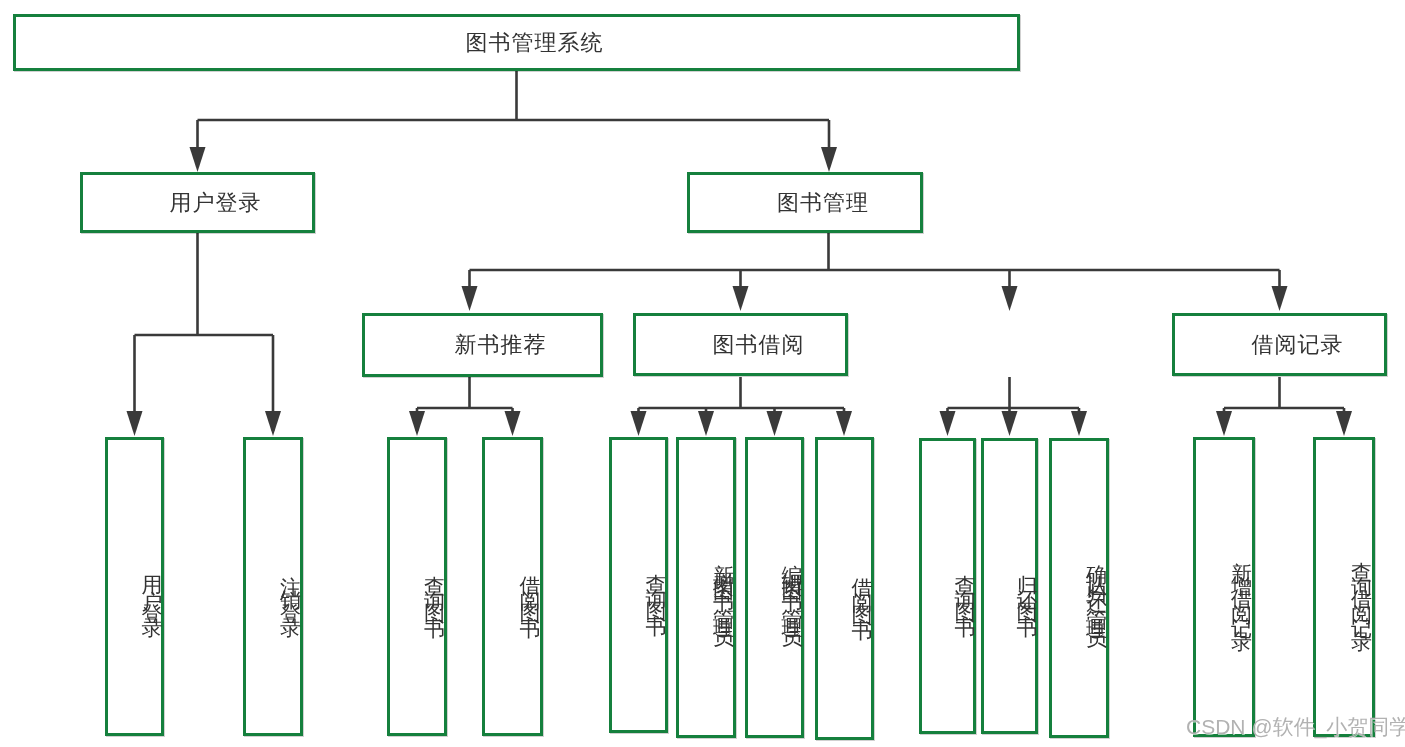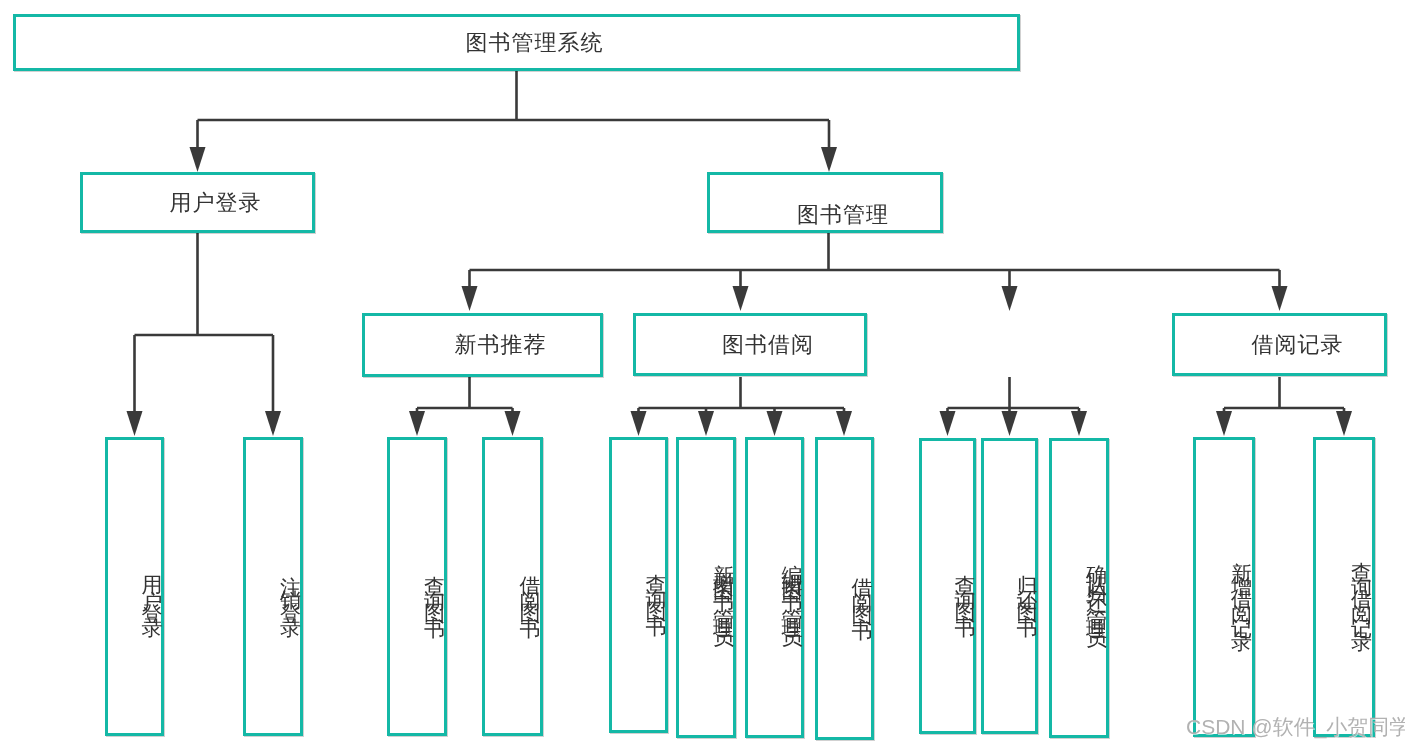--- a/index.html
+++ b/index.html
@@ -17,21 +17,21 @@
   }
   .connectors {
     position: absolute;
     left: 0;
     top: 0;
     z-index: 1;
   }
   .node {
     position: absolute;
     box-sizing: border-box;
-    border: 3px solid #14b8a6;
+    border: 3px solid #15803d;
     background: #ffffff;
     display: flex;
     align-items: center;
     justify-content: center;
     color: #333333;
     z-index: 2;
     box-shadow: 1px 1px 0 rgba(0,0,0,0.18);
     padding-left: 36px;
   }
   .node.hbox span {
@@ -104,28 +104,28 @@
     </g>
   </svg>
 
   <div class="node hbox" style="left:13px; top:14px; width:1007px; height:57px;">
     <span>图书管理系统</span>
   </div>
 
   <div class="node hbox" style="left:80px; top:172px; width:235px; height:61px;">
     <span>用户登录</span>
   </div>
-  <div class="node hbox" style="left:707px; top:172px; width:236px; height:61px;align-items:flex-end;">
+  <div class="node hbox" style="left:687px; top:172px; width:236px; height:61px;">
     <span>图书管理</span>
   </div>
 
   <div class="node hbox" style="left:362px; top:313px; width:241px; height:64px;">
     <span>新书推荐</span>
   </div>
-  <div class="node hbox" style="left:633px; top:313px; width:234px; height:63px;">
+  <div class="node hbox" style="left:633px; top:313px; width:215px; height:63px;">
     <span>图书借阅</span>
   </div>
   <div class="node hbox" style="left:1172px; top:313px; width:215px; height:63px;">
     <span>借阅记录</span>
   </div>
 
   <div class="node leaf" style="left:105px; top:437px; width:59px; height:299px;">
     <span>用户登录</span>
   </div>
   <div class="node leaf" style="left:243px; top:437px; width:60px; height:299px;">

